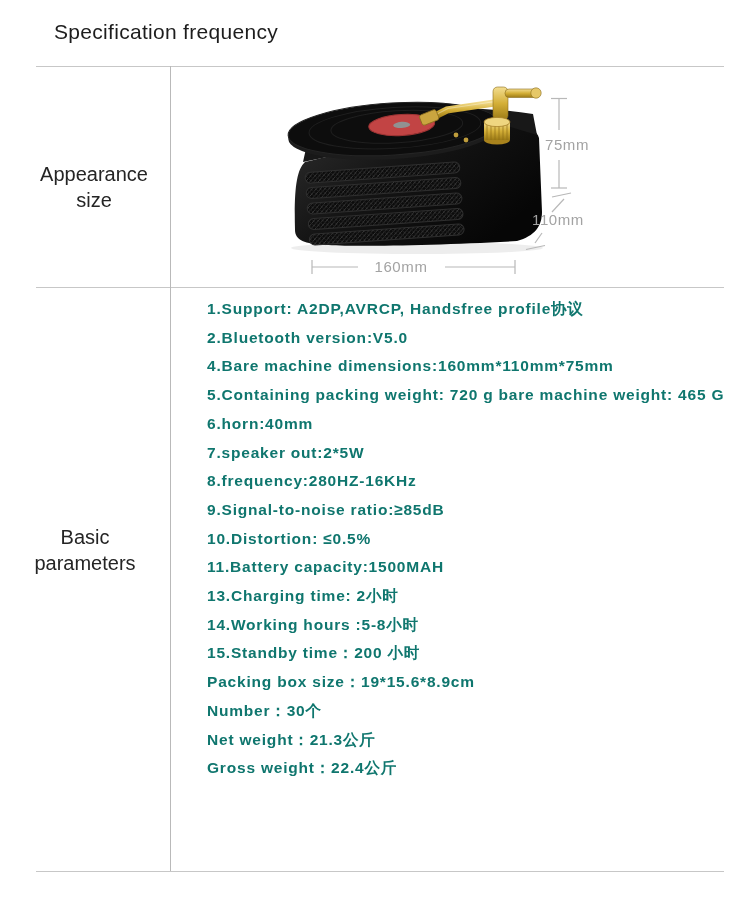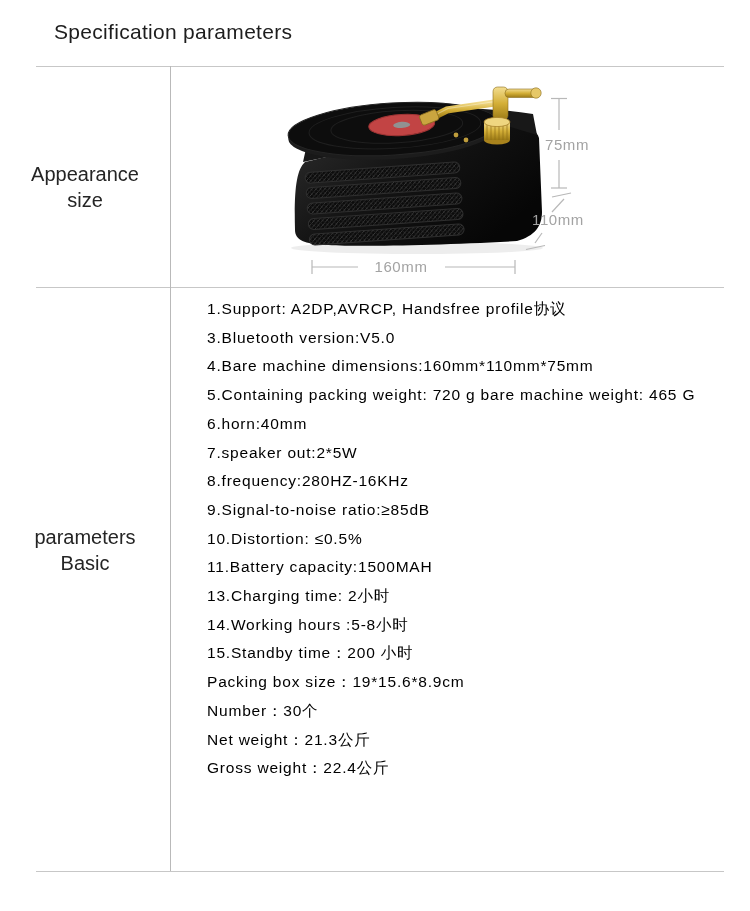--- a/index.html
+++ b/index.html
@@ -13,47 +13,48 @@
   }
   .hline{position:absolute;height:1px;background:#c7c7c7;}
   .hline.top{left:36px;width:688px;top:66px;}
   .hline.mid{left:36px;width:688px;top:287px;}
   .hline.bot{left:36px;width:688px;top:871px;}
   .vline{position:absolute;width:1px;background:#b9b9b9;left:170px;top:66px;height:805px;}
   .row-label{
     position:absolute;left:0;width:170px;text-align:center;
     font-size:20px;font-weight:500;color:#252525;line-height:26px;
   }
-  .row-label.appearance{top:161px;}
+  .row-label.appearance{top:161px;padding-left:9px;}
   .row-label.basic{top:524px;}
   .spec-list{
     position:absolute;left:207px;top:295px;width:517px;
-    font-size:15.5px;line-height:28.7px;color:#000000;letter-spacing:0.8px;
+    font-size:15.5px;line-height:28.7px;color:#0f766e;letter-spacing:0.8px;
     white-space:nowrap;
+    font-weight:bold;
   }
   .product-figure{position:absolute;left:245px;top:72px;width:380px;height:215px;}
   .dim-text{font-size:15px;fill:#a3a3a3;letter-spacing:0.6px;font-family:"Liberation Sans",sans-serif;}
 </style>
 </head>
 <body>
 
-<div class="page-title">Specification parameters</div>
+<div class="page-title">Specification frequency</div>
 
 <div class="hline top"></div>
 <div class="hline mid"></div>
 <div class="hline bot"></div>
 <div class="vline"></div>
 
 <div class="row-label appearance">
   <div>Appearance</div>
   <div>size</div>
 </div>
 <div class="row-label basic">
+  <div>Basic</div>
   <div>parameters</div>
-  <div>Basic</div>
 </div>
 
 <svg class="product-figure" viewBox="0 0 380 215" xmlns="http://www.w3.org/2000/svg">
   <defs>
     <linearGradient id="bodyGrad" x1="0" y1="0" x2="1" y2="0.6">
       <stop offset="0" stop-color="#2d2d2d"></stop>
       <stop offset="0.45" stop-color="#151515"></stop>
       <stop offset="1" stop-color="#060606"></stop>
     </linearGradient>
     <linearGradient id="goldGrad" x1="0" y1="0" x2="0" y2="1">
@@ -132,21 +133,21 @@
     <path d="M 67,188 L 67,202"></path>
     <path d="M 67,195 L 113,195"></path>
     <path d="M 200,195 L 270,195"></path>
     <path d="M 270,188 L 270,202"></path>
   </g>
   <text class="dim-text" x="156" y="200" text-anchor="middle">160mm</text>
 </svg>
 
 <div class="spec-list">
     <div>1.Support: A2DP,AVRCP, Handsfree profile协议</div>
-    <div>3.Bluetooth version:V5.0</div>
+    <div>2.Bluetooth version:V5.0</div>
     <div>4.Bare machine dimensions:160mm*110mm*75mm</div>
     <div>5.Containing packing weight: 720 g bare machine weight: 465 G</div>
     <div>6.horn:40mm</div>
     <div>7.speaker out:2*5W</div>
     <div>8.frequency:280HZ-16KHz</div>
     <div>9.Signal-to-noise ratio:≥85dB</div>
     <div>10.Distortion: ≤0.5%</div>
     <div>11.Battery capacity:1500MAH</div>
     <div>13.Charging time: 2小时</div>
     <div>14.Working hours :5-8小时</div>

